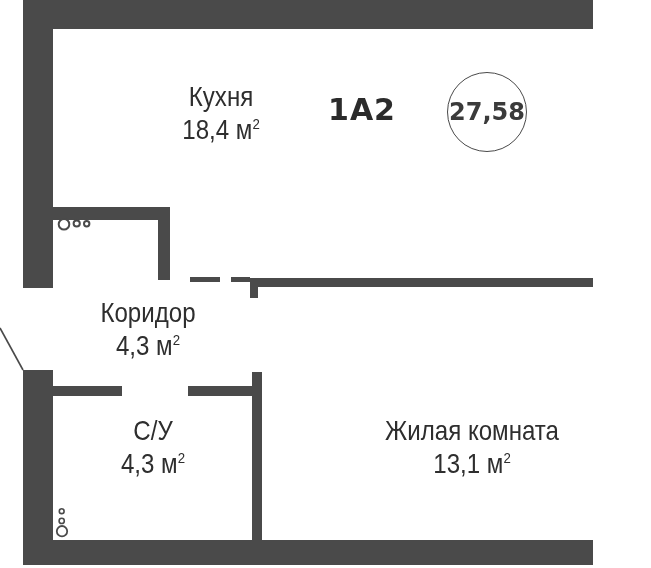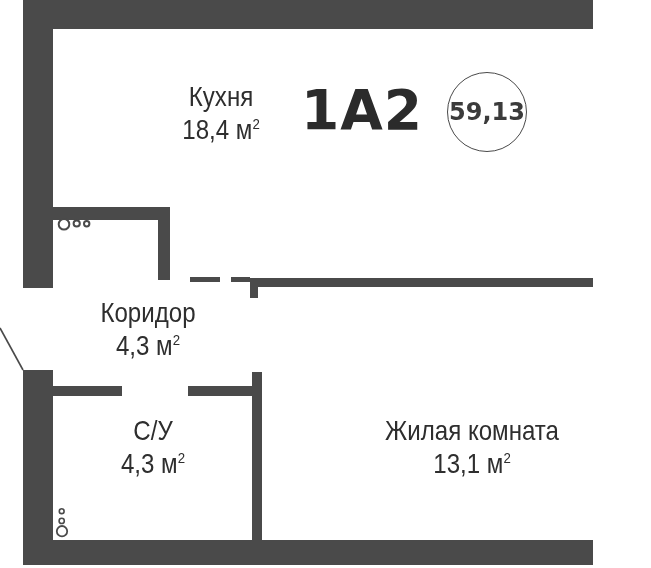--- a/index.html
+++ b/index.html
@@ -23,21 +23,21 @@
     white-space:nowrap;
   }
   .label .room-name{display:block;}
   .label .room-area{display:block;}
   .label sup{font-size:0.55em;vertical-align:super;line-height:0;}
   .unit-code{
     position:absolute;
     left:296px;top:84px;width:132px;height:52px;
     font-family:"DejaVu Sans", sans-serif;
     font-weight:bold;
-    font-size:55px;
+    font-size:30px;
     line-height:52px;
     letter-spacing:1px;
     color:#2b2b2b;
     text-align:center;
   }
   .area-badge{
     position:absolute;
     left:447px;top:72px;
     width:80px;height:80px;
     border:1.4px solid #4a4a4a;
@@ -135,16 +135,16 @@
     <span class="room-area"><span>4,3 м</span><sup>2</sup></span>
   </div>
 
   <div class="label" style="left:342px;top:414px;width:260px;">
     <span class="room-name">Жилая комната</span>
     <span class="room-area"><span>13,1 м</span><sup>2</sup></span>
   </div>
 
   <div class="unit-code">1А2</div>
   <div class="area-badge">
-    <span>59,13</span>
+    <span>27,58</span>
   </div>
 
 </div>
 
 </body></html>

